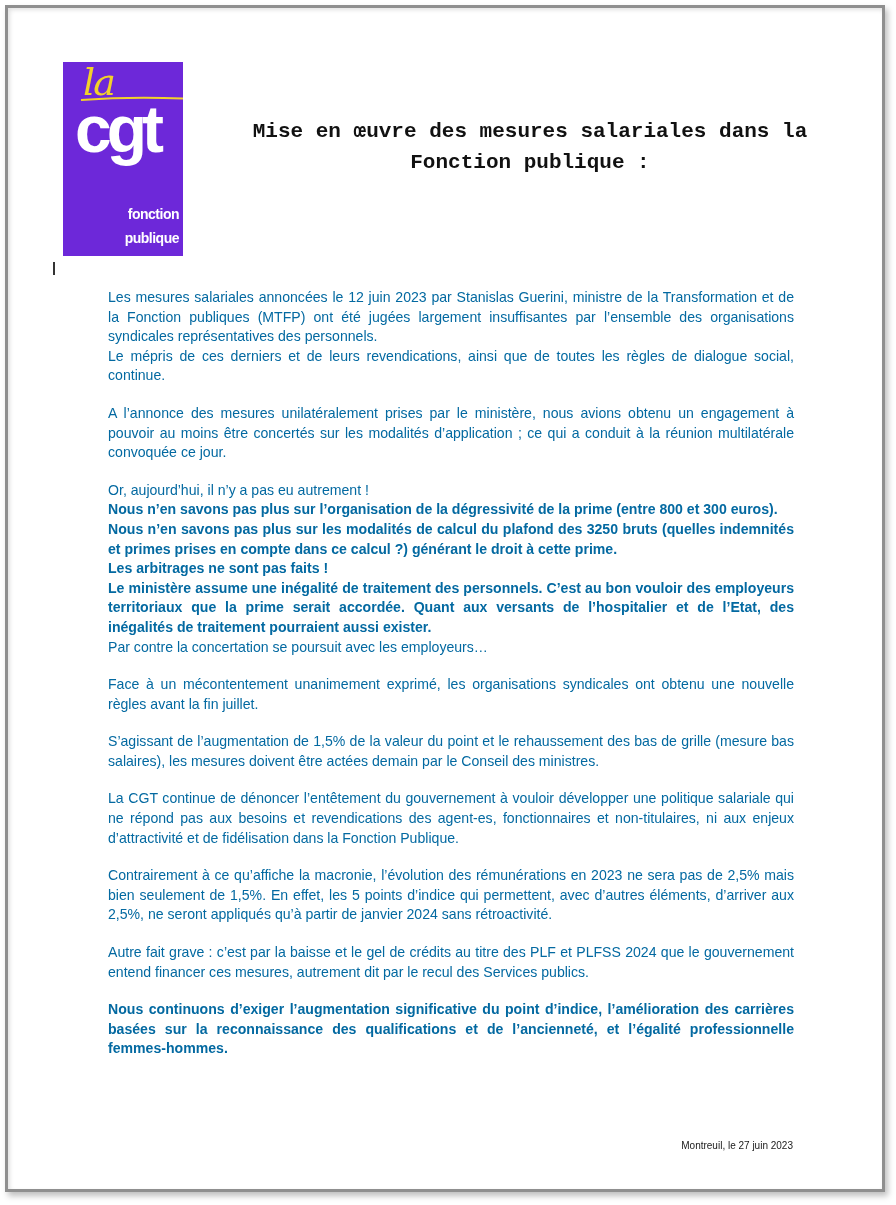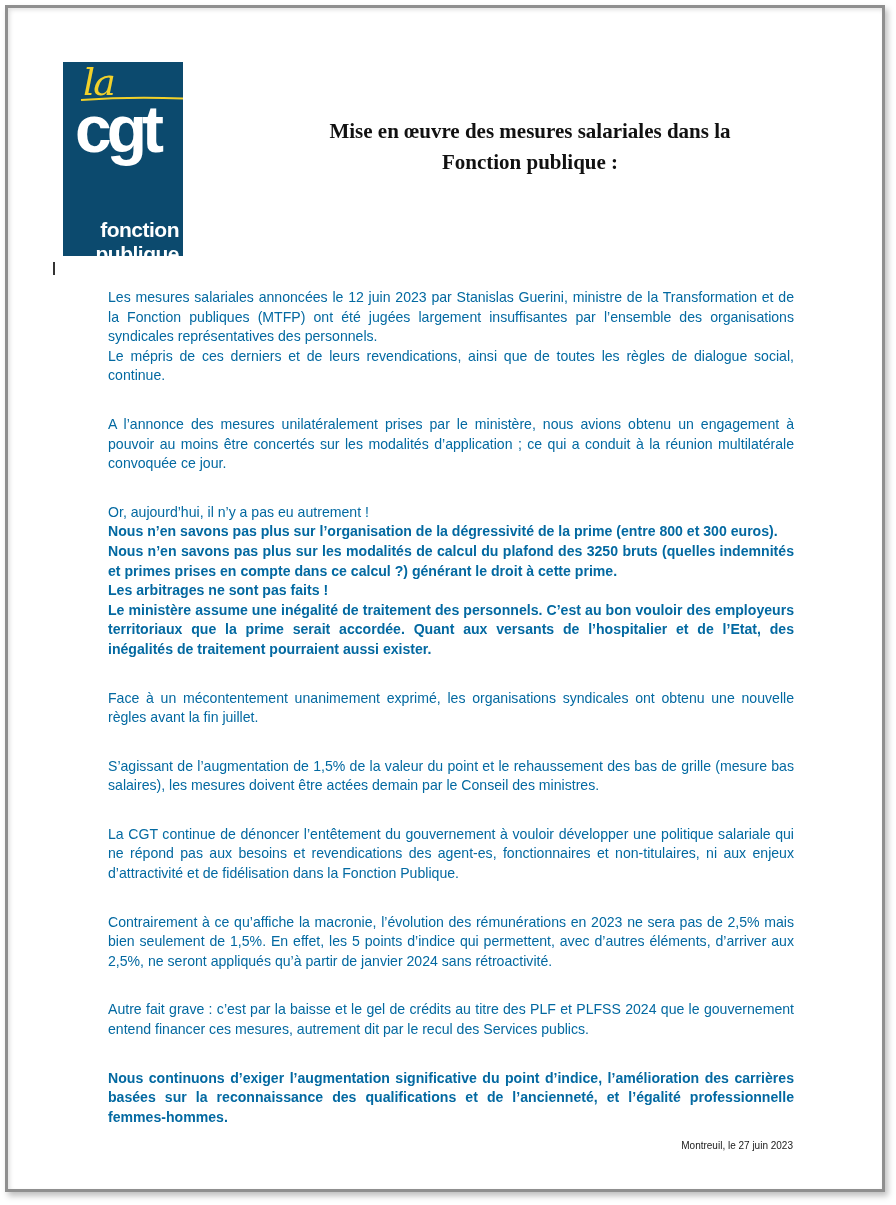--- a/index.html
+++ b/index.html
@@ -5,49 +5,49 @@
   html, body { margin: 0; padding: 0; background: #ffffff; }
   body { width: 896px; height: 1205px; position: relative; overflow: hidden; font-family: "Liberation Sans", sans-serif; }
   .page-frame {
     position: absolute; left: 5px; top: 5px; width: 880px; height: 1187px;
     border: 3px solid #8f8f8f; background: #ffffff;
     box-shadow: 3px 4px 6px rgba(0,0,0,0.25), inset 2px 2px 4px rgba(0,0,0,0.12);
     box-sizing: border-box;
   }
   .logo {
     position: absolute; left: 63px; top: 62px; width: 120px; height: 194px;
-    background: #0c4a6e; overflow: hidden;
+    background: #6d28d9; overflow: hidden;
   }
   .logo-la {
     position: absolute; left: 20px; top: 0px; font-family: "DejaVu Serif", serif; font-style: italic;
     font-size: 38px; color: #f2d12a; letter-spacing: -2px; line-height: 40px;
   }
   .logo-swoosh {
     position: absolute; left: 18px; top: 34px; width: 110px; height: 6px;
   }
   .logo-cgt {
     position: absolute; left: 0px; top: 32px; font-family: "Liberation Sans", sans-serif; font-weight: bold;
     font-size: 66px; color: #ffffff; letter-spacing: -5px; line-height: 70px; margin-left: 12px;
   }
   .logo-fp {
-    position: absolute; right: 4px; top: 156px; text-align: right; font-family: "Liberation Sans", sans-serif;
-    font-weight: bold; font-size: 21px; color: #ffffff; line-height: 24px; letter-spacing: -0.5px;
+    position: absolute; right: 4px; top: 140px; text-align: right; font-family: "Liberation Sans", sans-serif;
+    font-weight: bold; font-size: 14px; color: #ffffff; line-height: 24px; letter-spacing: -0.5px;
   }
   .cursor-mark { position: absolute; left: 53px; top: 262px; width: 2px; height: 13px; background: #333; }
   .title {
     position: absolute; left: 250px; top: 116px; width: 560px; text-align: center;
-    font-family: Liberation Serif, serif; font-weight: bold; font-size: 21px; line-height: 31px; color: #111;
+    font-family: Liberation Mono, monospace; font-weight: bold; font-size: 21px; line-height: 31px; color: #111;
   }
   .body-text {
     position: absolute; left: 108px; top: 288px; width: 686px;
     font-family: "Liberation Sans", sans-serif; font-size: 14.1px; line-height: 19.6px; color: #0369a1;
     text-align: justify;
   }
   .body-text p { margin: 0; }
-  .body-text .gap { margin-top: 29px; }
+  .body-text .gap { margin-top: 18px; }
   .body-text .b { font-weight: bold; }
   .signature {
     position: absolute; right: 103px; top: 1140px; font-family: "Liberation Sans", sans-serif;
     font-size: 10px; color: #1a1a1a;
   }
 </style>
 </head>
 <body>
 
 <div class="page-frame">
@@ -79,20 +79,21 @@
   </div>
   <div class="gap">
     <p>A l’annonce des mesures unilatéralement prises par le ministère, nous avions obtenu un engagement à pouvoir au moins être concertés sur les modalités d’application ; ce qui a conduit à la réunion multilatérale convoquée ce jour.</p>
   </div>
   <div class="gap">
     <p>Or, aujourd’hui, il n’y a pas eu autrement !</p>
     <p class="b">Nous n’en savons pas plus sur l’organisation de la dégressivité de la prime (entre 800 et 300 euros).</p>
     <p class="b">Nous n’en savons pas plus sur les modalités de calcul du plafond des 3250 bruts (quelles indemnités et primes prises en compte dans ce calcul ?) générant le droit à cette prime.</p>
     <p class="b">Les arbitrages ne sont pas faits !</p>
     <p class="b">Le ministère assume une inégalité de traitement des personnels. C’est au bon vouloir des employeurs territoriaux que la prime serait accordée. Quant aux versants de l’hospitalier et de l’Etat, des inégalités de traitement pourraient aussi exister.</p>
+    <p>Par contre la concertation se poursuit avec les employeurs…</p>
   </div>
   <div class="gap">
     <p>Face à un mécontentement unanimement exprimé, les organisations syndicales ont obtenu une nouvelle règles avant la fin juillet.</p>
   </div>
   <div class="gap">
     <p>S’agissant de l’augmentation de 1,5% de la valeur du point et le rehaussement des bas de grille (mesure bas salaires), les mesures doivent être actées demain par le Conseil des ministres.</p>
   </div>
   <div class="gap">
     <p>La CGT continue de dénoncer l’entêtement du gouvernement à vouloir développer une politique salariale qui ne répond pas aux besoins et revendications des agent-es, fonctionnaires et non-titulaires, ni aux enjeux d’attractivité et de fidélisation dans la Fonction Publique.</p>
   </div>

